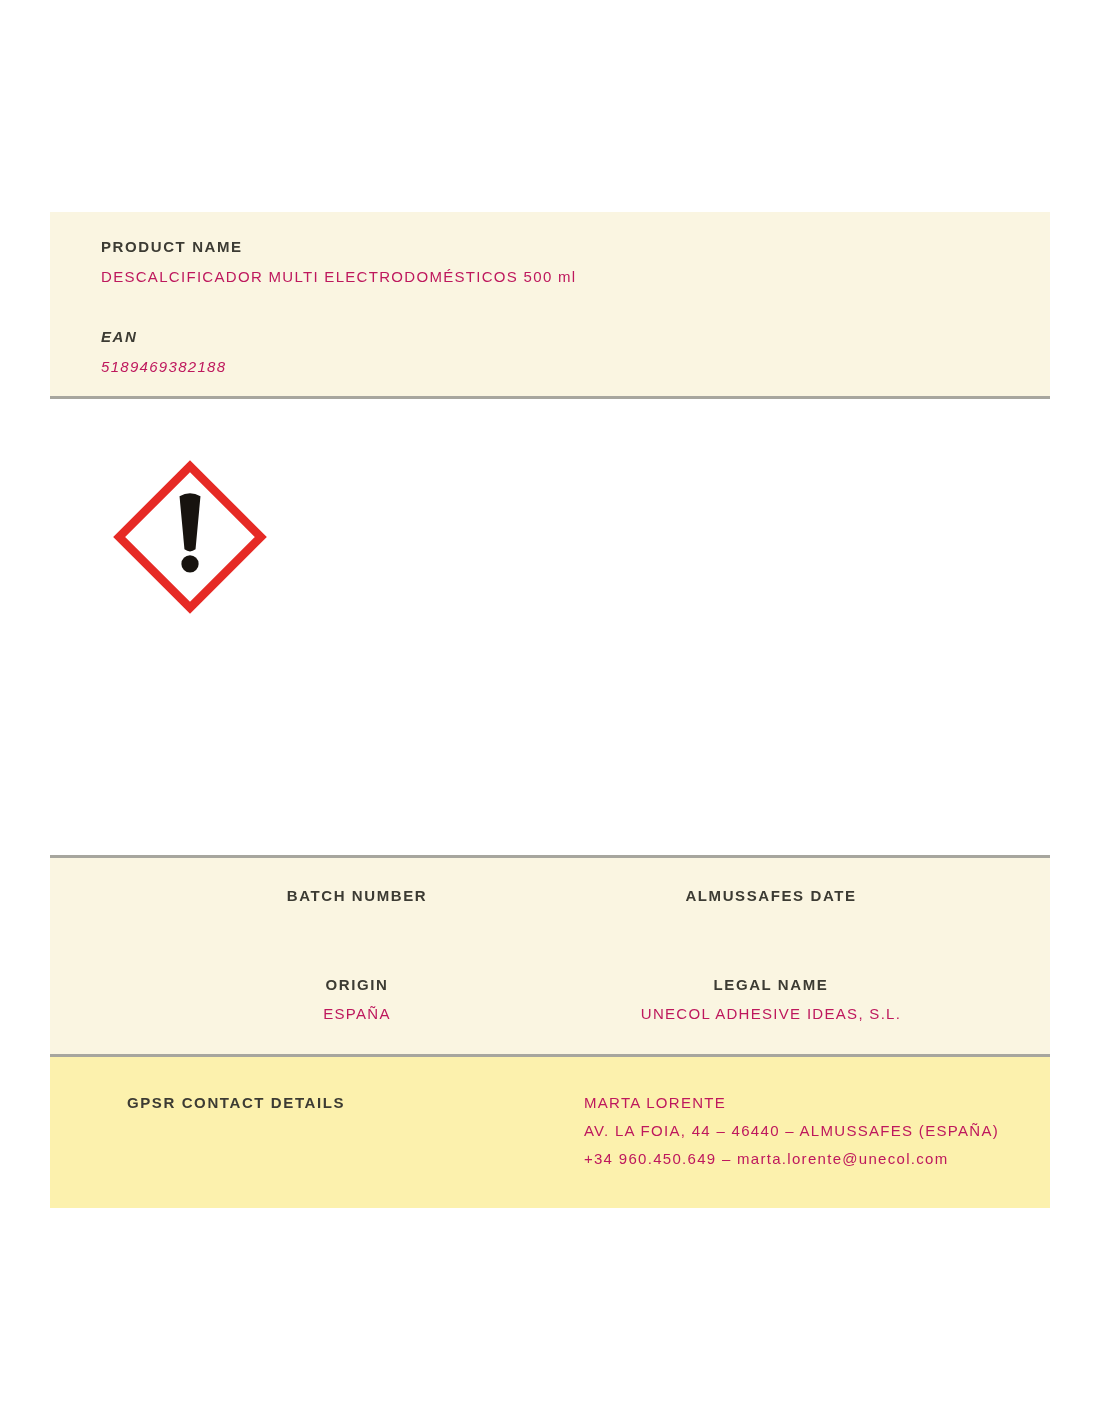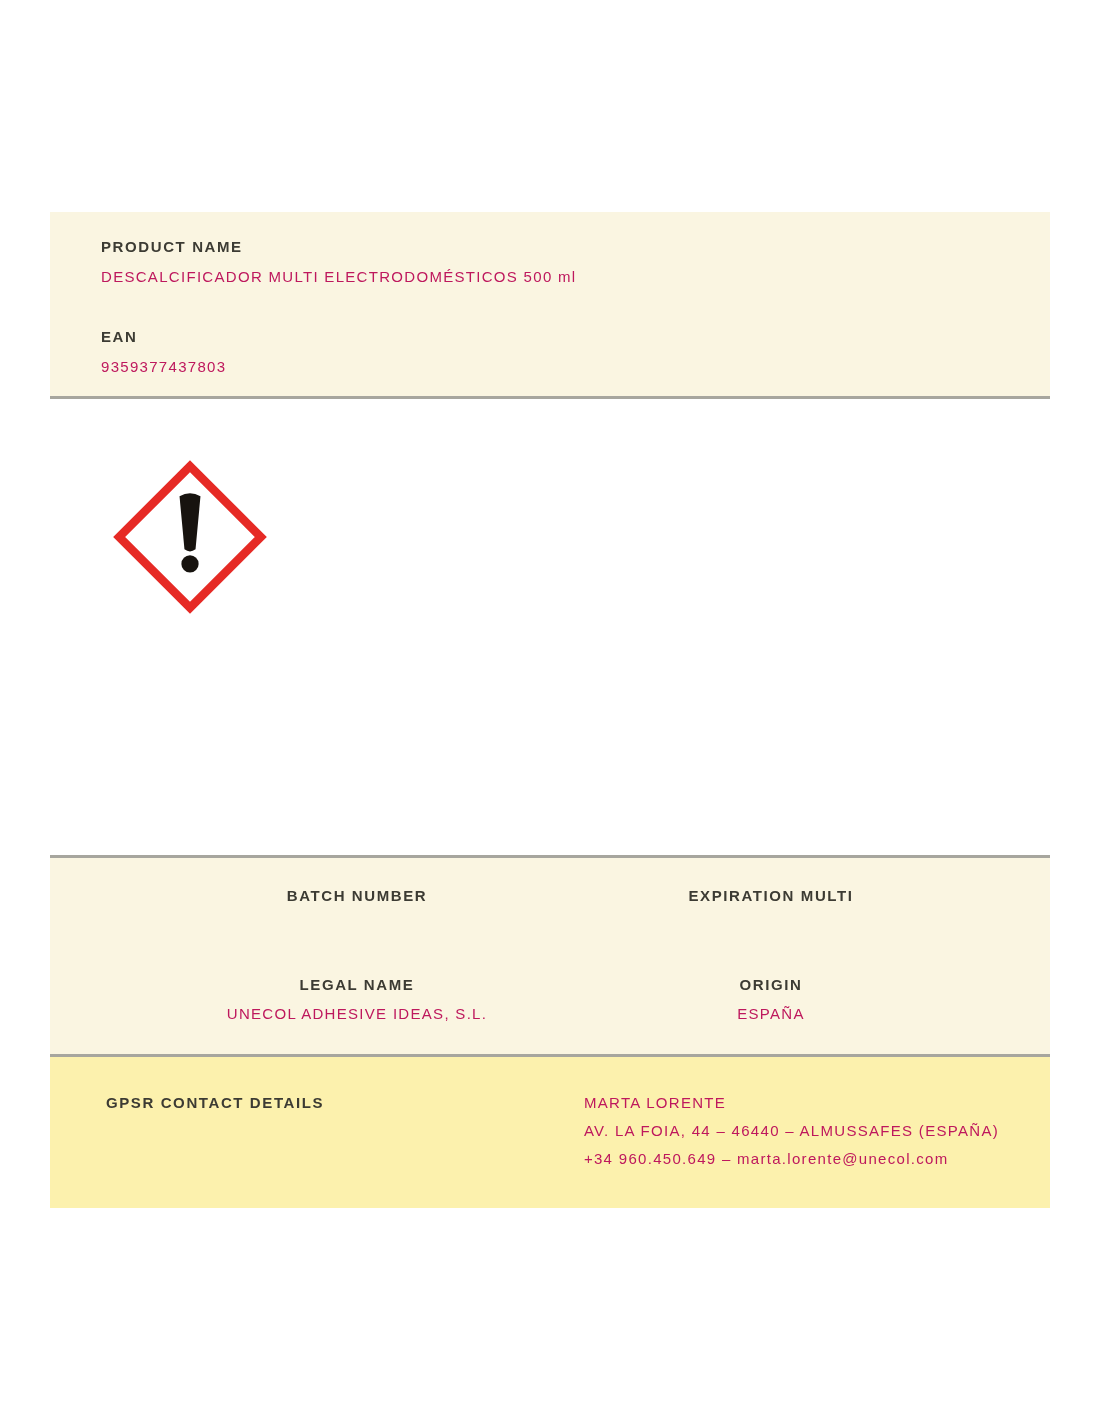--- a/index.html
+++ b/index.html
@@ -28,42 +28,42 @@
     top: 855px;
     height: 202px;
     border-top: 3px solid #A7A69E;
     border-bottom: 3px solid #A7A69E;
     padding: 29px 72px 0 100px;
   }
   .panel-bottom {
     top: 1057px;
     height: 151px;
     background: #FCF1AD;
-    padding: 37px 51px 0 56px;
+    padding: 37px 51px 0 77px;
     display: flex;
     justify-content: space-between;
     align-items: flex-start;
   }
 
   .label {
     font-size: 15px;
     font-weight: bold;
     letter-spacing: 1.6px;
     color: #3C3B33;
     line-height: 18px;
   }
   .value {
     font-size: 15px;
     font-weight: normal;
     letter-spacing: 1.3px;
     color: #be185d;
     line-height: 18px;
   }
 
-  .field + .field { margin-top: 42px; }
+  .field + .field { margin-top: 42px; font-style: italic; }
   .field .value { margin-top: 12px; }
 
   .cols { display: grid; grid-template-columns: 1fr 1fr; }
   .cols .col { text-align: center; }
   .cols-row2 { margin-top: 71px; }
   .cols-row2 .value { margin-top: 11px; }
 
   .pictogram {
     position: absolute;
     left: 113px;
@@ -84,49 +84,49 @@
 
 <div class="page">
 
   <section class="panel panel-top">
     <div class="field">
       <div class="label">PRODUCT NAME</div>
       <div class="value">DESCALCIFICADOR MULTI ELECTRODOMÉSTICOS 500 ml</div>
     </div>
     <div class="field">
       <div class="label">EAN</div>
-      <div class="value">9359377437803</div>
+      <div class="value">5189469382188</div>
     </div>
   </section>
 
   <div class="pictogram">
     <svg viewBox="0 0 100 100" aria-hidden="true">
       <polygon points="50,4 96,50 50,96 4,50" fill="#ffffff" stroke="#E62A25" stroke-width="5.5" stroke-linejoin="miter"></polygon>
       <path d="M43.2 23.5 Q50 19.8 56.8 23.5 L53.6 58 Q50 60.8 46.4 58 Z" fill="#17130F"></path>
       <circle cx="50" cy="67.5" r="5.6" fill="#17130F"></circle>
     </svg>
   </div>
 
   <section class="panel panel-mid">
     <div class="cols cols-row1">
       <div class="col">
         <div class="label">BATCH NUMBER</div>
       </div>
       <div class="col">
-        <div class="label">EXPIRATION MULTI</div>
+        <div class="label">ALMUSSAFES DATE</div>
       </div>
     </div>
     <div class="cols cols-row2">
       <div class="col">
+        <div class="label">ORIGIN</div>
+        <div class="value">ESPAÑA</div>
+      </div>
+      <div class="col">
         <div class="label">LEGAL NAME</div>
         <div class="value">UNECOL ADHESIVE IDEAS, S.L.</div>
-      </div>
-      <div class="col">
-        <div class="label">ORIGIN</div>
-        <div class="value">ESPAÑA</div>
       </div>
     </div>
   </section>
 
   <section class="panel panel-bottom">
     <div class="label">GPSR CONTACT DETAILS</div>
     <div class="contact">
       <div class="value contact-line">MARTA LORENTE</div>
       <div class="value contact-line">AV. LA FOIA, 44 – 46440 – ALMUSSAFES (ESPAÑA)</div>
       <div class="value contact-line">+34 960.450.649 – marta.lorente@unecol.com</div>

